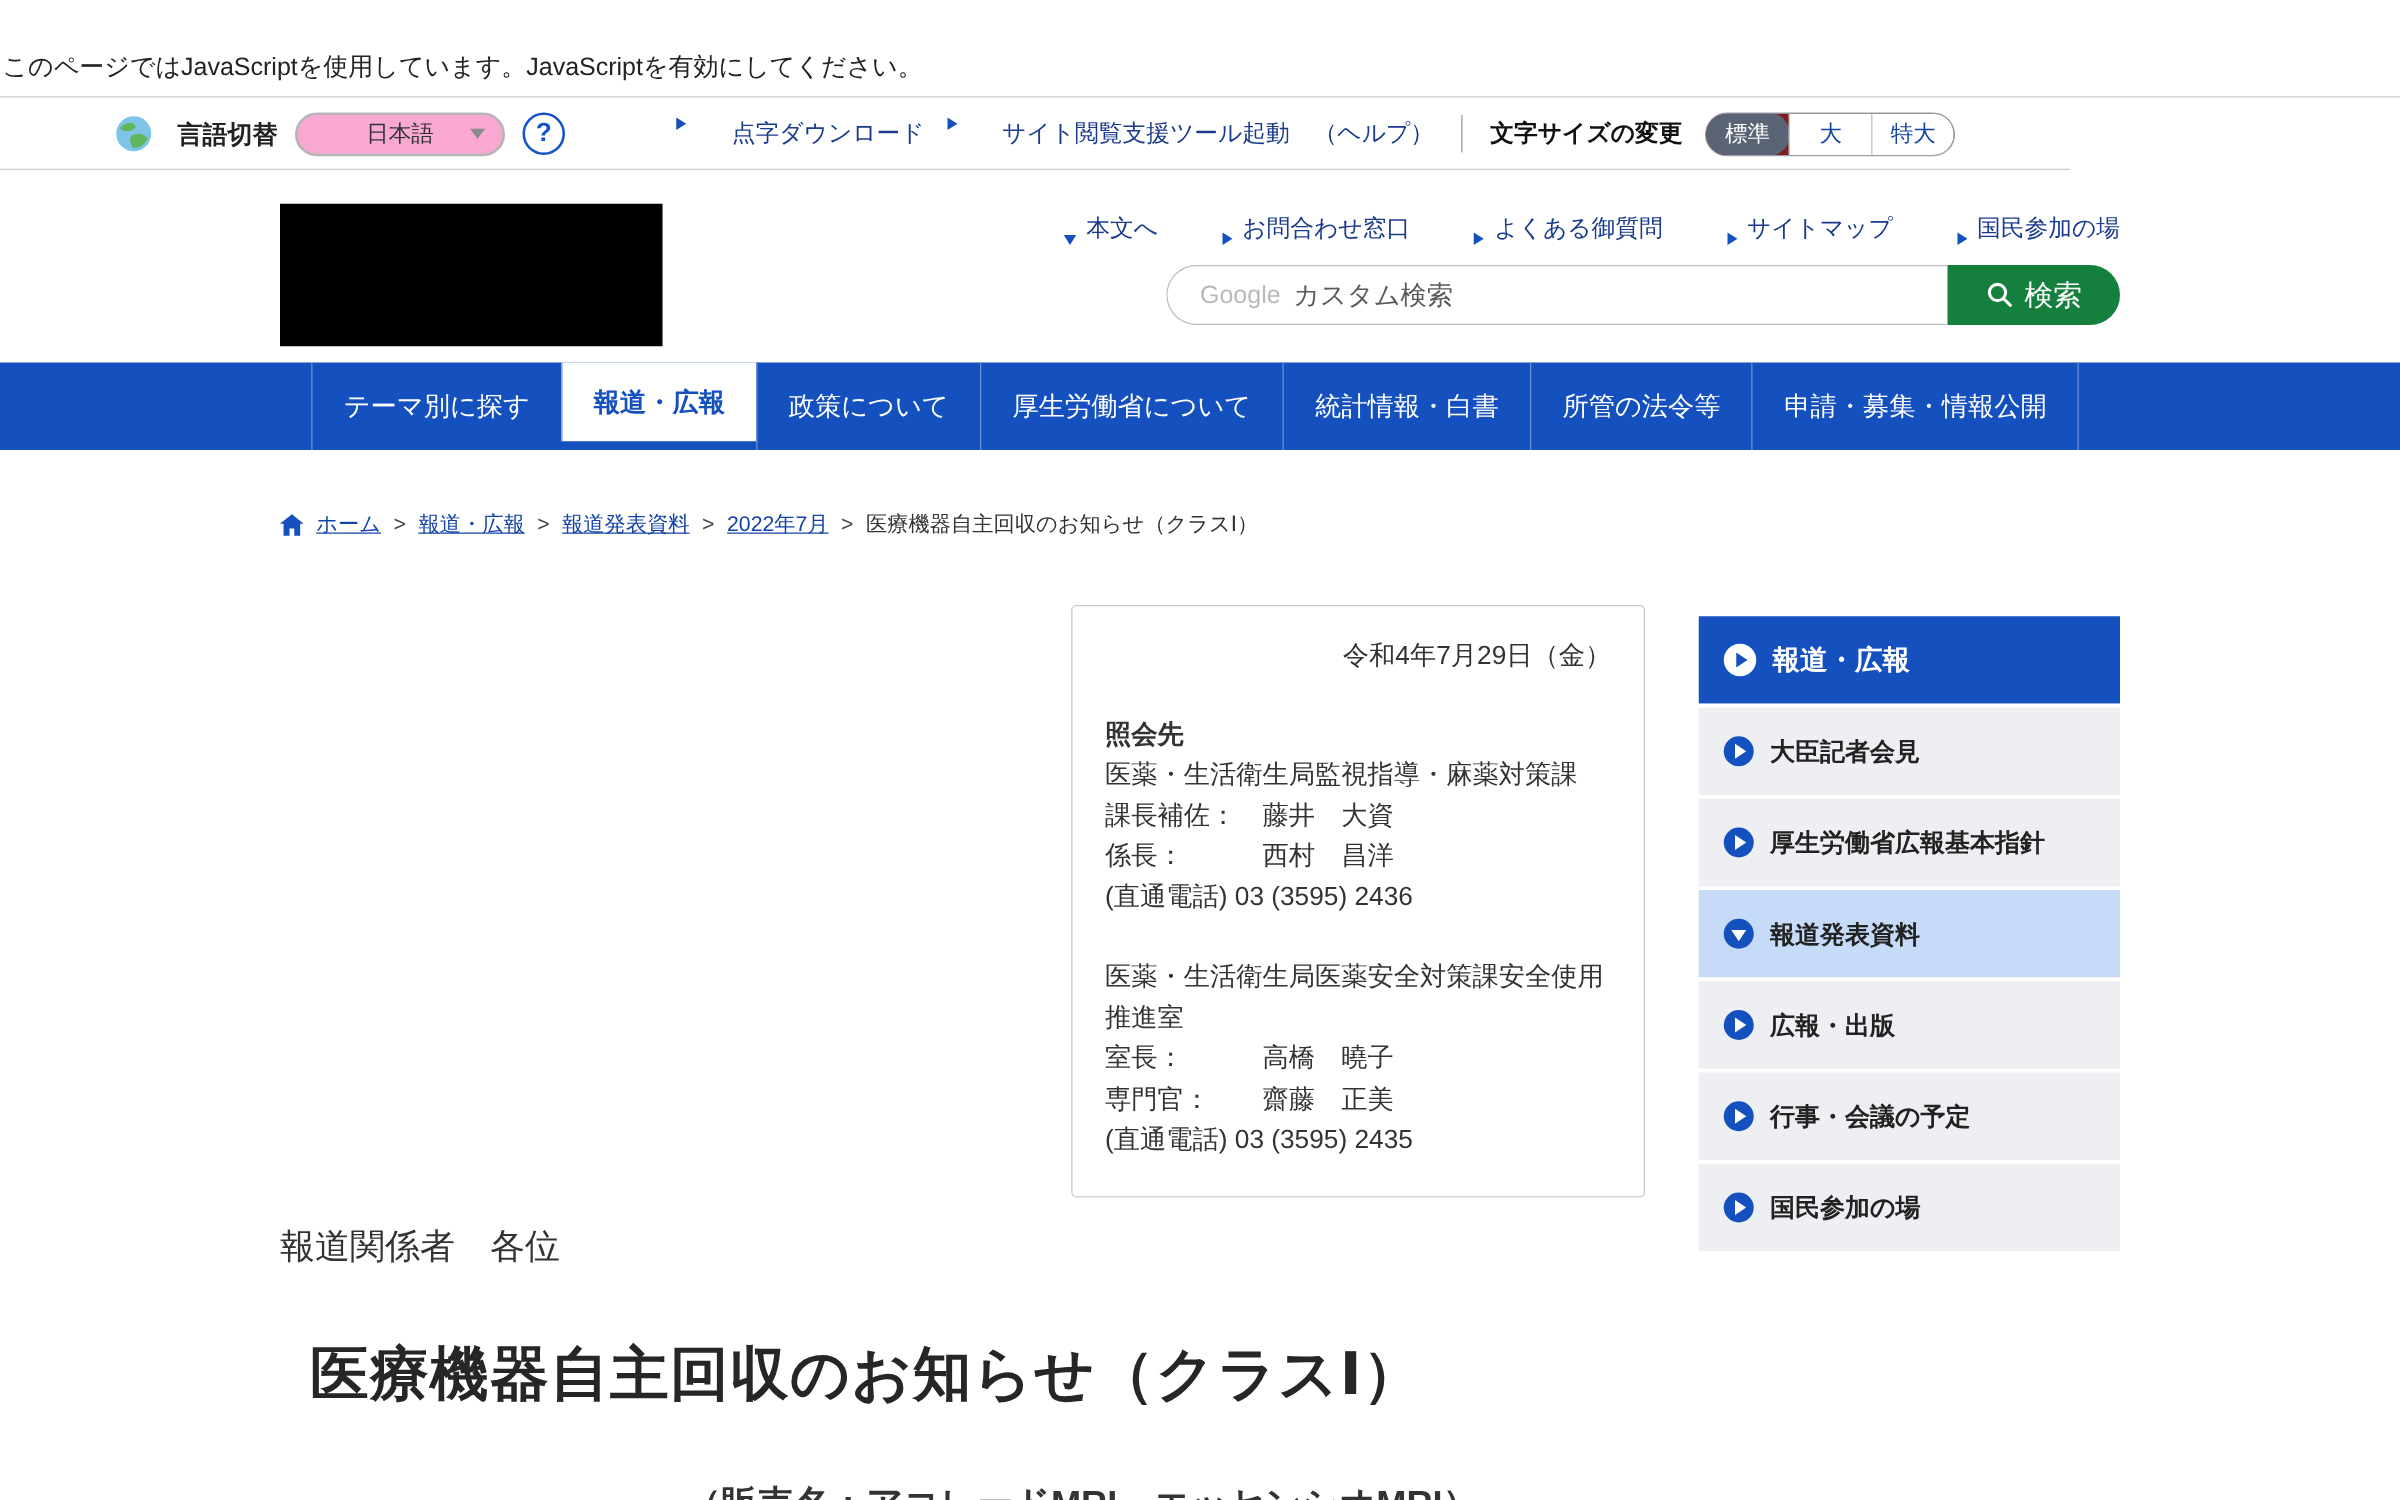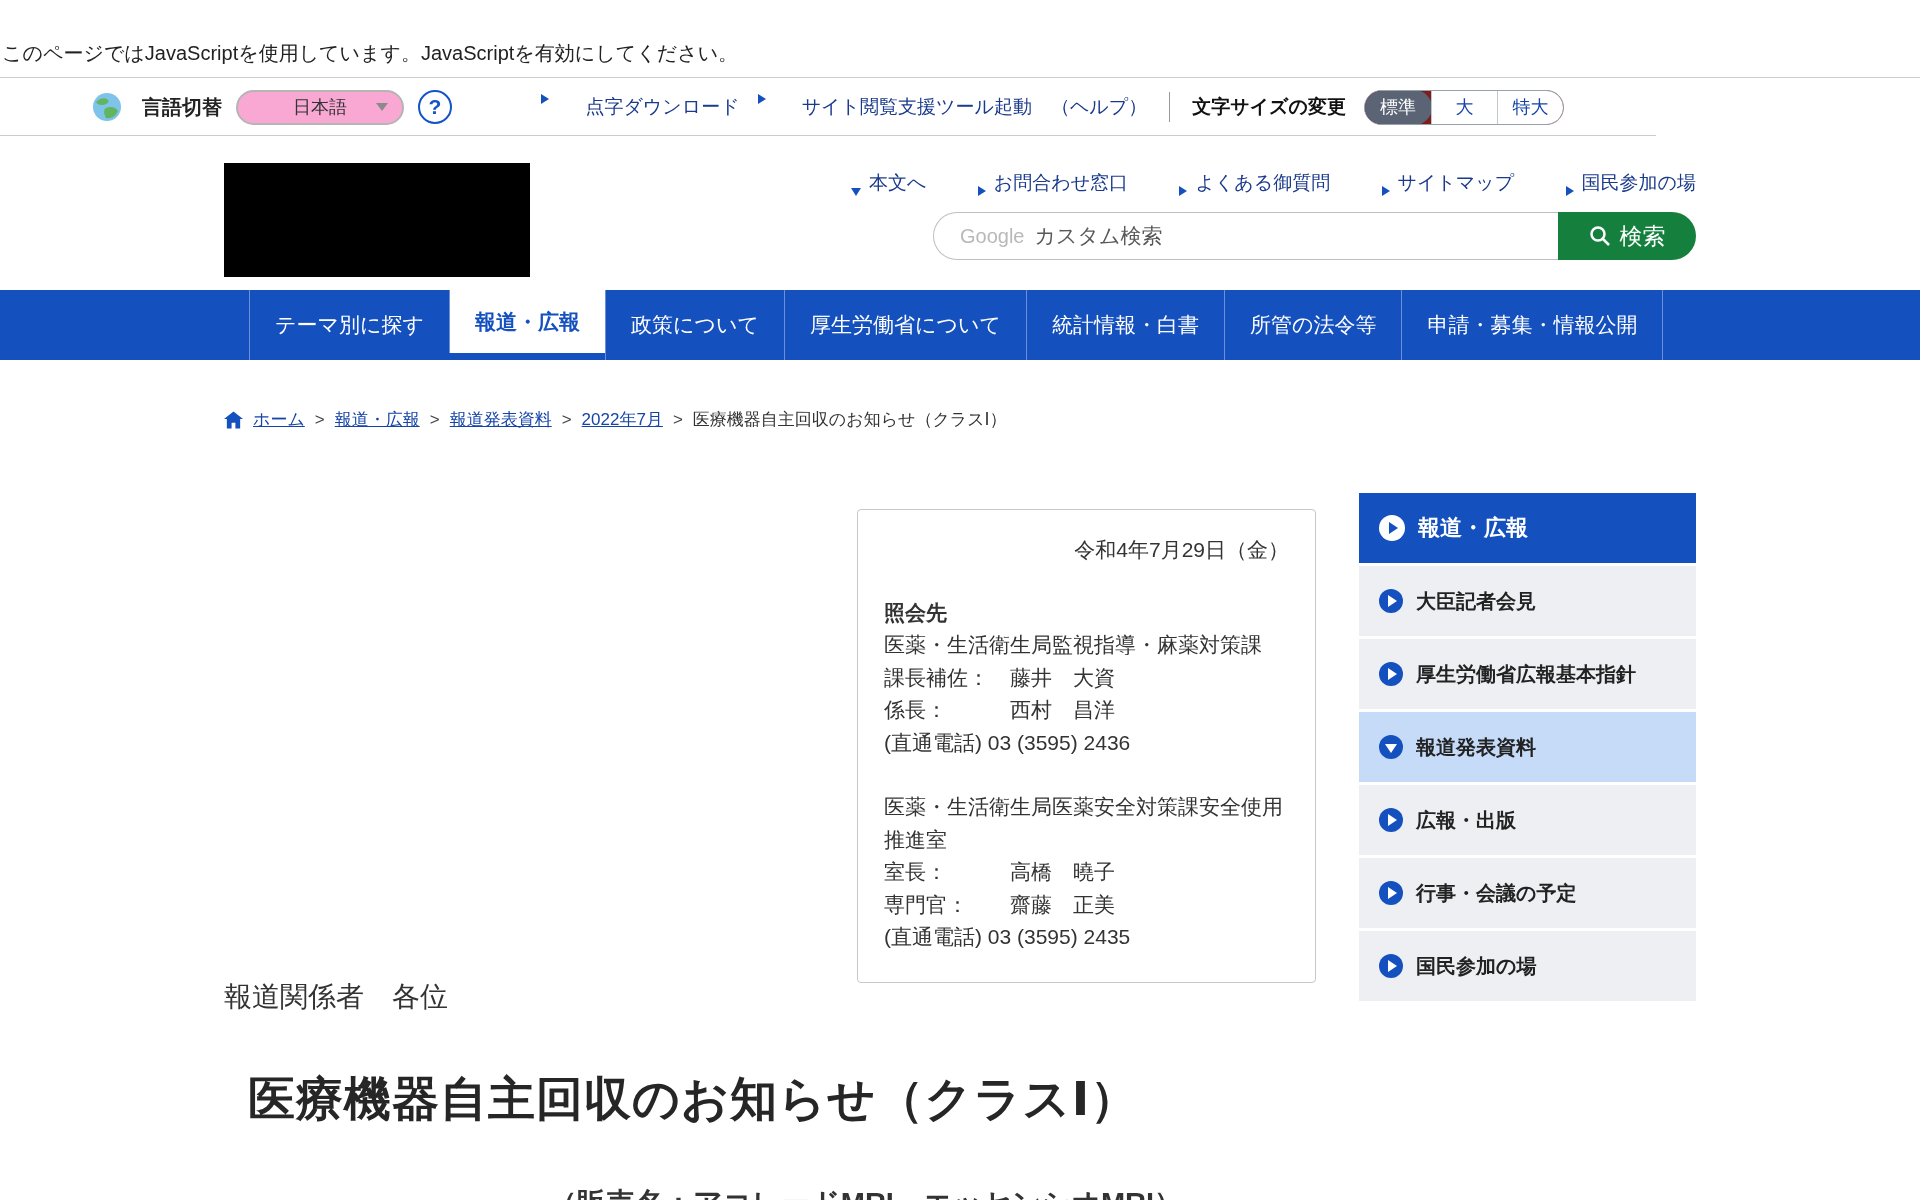--- a/index.html
+++ b/index.html
@@ -59,21 +59,21 @@
   .nav-item.active { background:#fff; color:#1450be; font-weight:bold; height:63px; border-left:1px solid #6c8fd8; }
 
   
   .breadcrumb { position:absolute; top:408px; left:224px; display:flex; align-items:center; font-size:17px; }
   .bc-link { color:#1544a8; text-decoration:underline; cursor:pointer; margin:0 4px; }
   .bc-sep { color:#444; margin:0 6px; }
   .bc-current { color:#333; margin-left:4px; }
   .home-icon { margin-right:6px; display:flex; align-items:center; }
 
   
-  .contact { position:absolute; left:857px; top:509px; width:459px; border:1px solid #c8c8c8;
+  .contact { position:absolute; left:857px; top:484px; width:459px; border:1px solid #c8c8c8;
     border-radius:4px; padding:24px 26px 28px; font-size:21px; line-height:1.55; color:#333; background:#fff;}
   .c-date { text-align:right; margin-bottom:30px; }
   .c-head { font-weight:bold; }
   .c-tel1 { margin-bottom:32px; }
 
   
   .sidebar { position:absolute; left:1359px; top:493px; width:337px; }
   .sb-header { height:70px; background:#1450be; color:#fff; font-weight:bold; font-size:22px;
     display:flex; align-items:center; padding-left:20px; cursor:pointer; }
   .sb-item { height:73px; background:#edeff3; display:flex; align-items:center; padding-left:20px;

